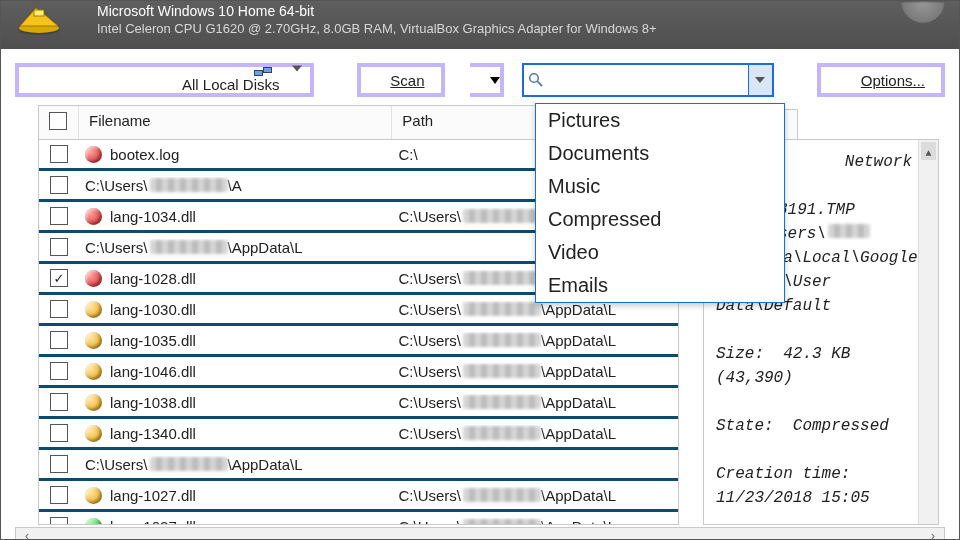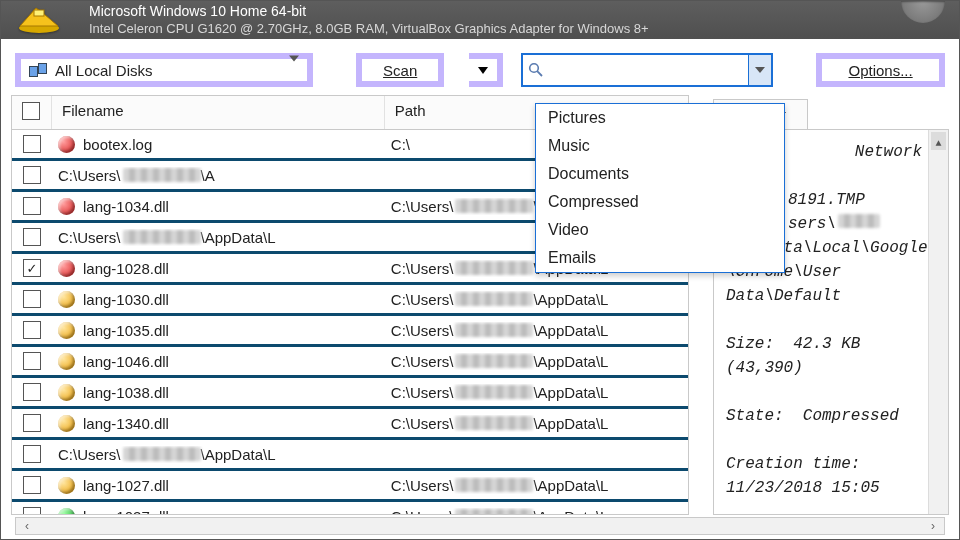--- a/index.html
+++ b/index.html
@@ -10,49 +10,49 @@
     font-family: "Segoe UI", Tahoma, sans-serif;
     font-size: 15px;
     color: #222;
     background: #fff;
     overflow: hidden;
     position: relative;
     border: 1px solid #555;
   }
   
   .syshdr {
-    height: 38px;
+    height: 48px;
     background: linear-gradient(#5e5e5e,#4f4f4f);
     color: #e9e9e9;
     display: flex;
     align-items: flex-start;
     padding: 2px 10px;
-    gap: 22px;
+    gap: 30px;
   }
   .syshdr .icon {
     width: 56px; height: 32px;
     display:flex; align-items:center; justify-content:center;
   }
   .syshdr .txt { line-height: 17px; font-size: 14px; }
   .syshdr .txt .l1 { color:#fff; }
   .syshdr .txt .l2 { color:#d7d7d7; font-size:13px; }
   .syshdr .bubble {
     position:absolute; right:14px; top:0;
     width:44px; height:22px; border-radius:0 0 22px 22px;
     background:radial-gradient(circle at 50% 0,#9a9a9a,#6b6b6b);
     box-shadow:0 1px 2px rgba(0,0,0,.4) inset;
   }
   
   .toolbar {
     display:flex; align-items:center; gap:18px;
     padding:14px 14px 8px 14px;
   }
   .combo, .btn {
-    height:34px; background:#fff; border:6px solid #c4b5fd;
-    display:flex; align-items:center; position:relative;
+    height:34px; background:#fff; border:4px solid #c4b5fd;
+    display:flex; align-items:flex-end; position:relative;flex-direction:column;
   }
   .combo { padding:0 30px 0 8px; }
   .combo.disk { width:360px; }
   .combo .chev {
     position:absolute; right:8px; top:50%; transform:translateY(-50%);
   }
   .btn {
     padding:0 16px; cursor:default; user-select:none;
     justify-content:center; text-decoration:underline;margin-left:25px;
   }
@@ -75,27 +75,28 @@
     display:flex; align-items:center; justify-content:center;
     border-left:1px solid #1a6fd6;
   }
   
   .dropdown {
     position:absolute; left:534px; top:102px; width:250px;
     background:#fff; border:1px solid #1a6fd6; z-index:50;
     box-shadow:0 3px 6px rgba(0,0,0,.2);
   }
   .dropdown .item {
-    padding:5px 12px; font-size:16px; cursor:default;
+    padding:5px 12px; font-size:20px; cursor:default;
   }
   
   .main {
     display:flex; height:calc(100% - 38px - 62px - 18px);
-    padding:0 10px;
+    padding:0 20px;
     gap:24px;
+    margin-left:17px;
   }
   
   .filepane { flex:1; display:flex; flex-direction:column; border:1px solid #c9c9c9;}
   .colhdr {
     display:flex; border-bottom:1px solid #c9c9c9; font-size:15px;
     background:#fbfbfb;
   }
   .colhdr div { padding:6px 10px; }
   .colhdr .cChk { width:40px; border-right:1px solid #e2e2e2;}
   .colhdr .cName{ flex:1.1; border-right:1px solid #e2e2e2;}
@@ -225,22 +226,22 @@
     </div>
   </div>
 
   <div class="btn options">
     <span>Options...</span>
   </div>
 </div>
 
 <div class="dropdown" id="dropdown">
     <div class="item">Pictures</div>
+    <div class="item">Documents</div>
     <div class="item">Music</div>
-    <div class="item">Documents</div>
     <div class="item">Compressed</div>
     <div class="item">Video</div>
     <div class="item">Emails</div>
   </div>
 
 <div class="main">
   <div class="filepane">
     <div class="colhdr">
       <div class="cChk">
         <span class="chk"></span>

